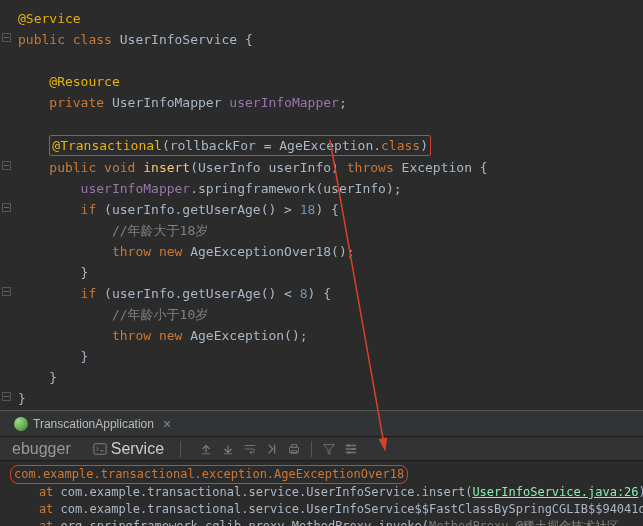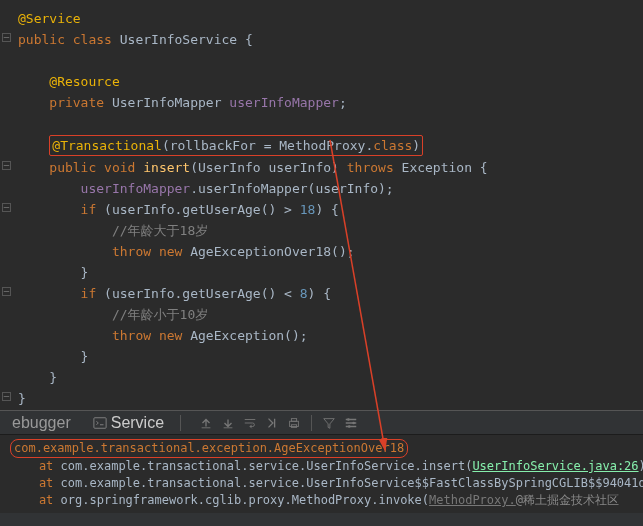--- a/index.html
+++ b/index.html
@@ -143,23 +143,23 @@
 </head>
 <body>
 
 <div class="editor-pane">
   <div class="code-line"><span class="annotation">@Service</span></div>
   <div class="code-line"><span class="gutter-fold">–</span><span class="kw">public class </span><span class="type">UserInfoService </span><span>{</span></div>
   <div class="code-line"> </div>
   <div class="code-line"><span class="annotation">    @Resource</span></div>
   <div class="code-line"><span class="kw">    private </span><span class="type">UserInfoMapper </span><span class="field">userInfoMapper</span><span>;</span></div>
   <div class="code-line"> </div>
-  <div class="code-line">    <span class="highlight-box"><span class="annotation">@Transactional</span><span>(rollbackFor = MethodProxy.</span><span class="kw">class</span><span>)</span></span></div>
+  <div class="code-line">    <span class="highlight-box"><span class="annotation">@Transactional</span><span>(rollbackFor = AgeException.</span><span class="kw">class</span><span>)</span></span></div>
   <div class="code-line"><span class="gutter-fold">–</span><span class="kw">    public void </span><span class="method">insert</span><span>(UserInfo </span><span>userInfo</span><span>) </span><span class="kw">throws </span><span>Exception {</span></div>
-  <div class="code-line"><span class="field">        userInfoMapper</span><span>.userInfoMapper(</span><span>userInfo</span><span>);</span></div>
+  <div class="code-line"><span class="field">        userInfoMapper</span><span>.springframework(</span><span>userInfo</span><span>);</span></div>
   <div class="code-line"><span class="gutter-fold">–</span><span class="kw">        if </span><span>(userInfo.getUserAge() &gt; </span><span class="number">18</span><span>) {</span></div>
   <div class="code-line"><span class="comment">            //年龄大于18岁</span></div>
   <div class="code-line"><span class="kw">            throw new </span><span>AgeExceptionOver18()</span><span>;</span></div>
   <div class="code-line"><span>        }</span></div>
   <div class="code-line"><span class="gutter-fold">–</span><span class="kw">        if </span><span>(userInfo.getUserAge() &lt; </span><span class="number">8</span><span>) {</span></div>
   <div class="code-line"><span class="comment">            //年龄小于10岁</span></div>
   <div class="code-line"><span class="kw">            throw new </span><span>AgeException()</span><span>;</span></div>
   <div class="code-line"><span>        }</span></div>
   <div class="code-line"><span>    }</span></div>
   <div class="code-line"><span class="gutter-fold">–</span><span>}</span></div>
@@ -170,20 +170,27 @@
     <marker id="ah" markerWidth="10" markerHeight="10" refX="8" refY="3" orient="auto">
       <path d="M0,0 L0,6 L9,3 z" fill="#d94028"></path>
     </marker>
   </defs>
   <line x1="330" y1="140" x2="385" y2="450" stroke="#d94028" stroke-width="1.5" marker-end="url(#ah)"></line>
 </svg>
 
 <div class="divider"></div>
 
 <div class="bottom-pane">
+  <div class="tab-bar">
+    <div class="tab">
+      <span class="tab-icon"></span>
+      <span>TranscationApplication</span>
+      <span class="tab-close">×</span>
+    </div>
+  </div>
   <div class="tool-row">
     <div class="tool-tab">
         <span>ebugger</span>
       </div>
     <div class="tool-tab active">
       <svg class="tool-icon-svg" viewBox="0 0 16 16">
           <rect x="1" y="2" width="14" height="12" rx="1" fill="none" stroke="#888"></rect>
           <path d="M4 6l2 2-2 2M8 10h4" stroke="#888" fill="none"></path>
         </svg>
       <span>Service</span>

